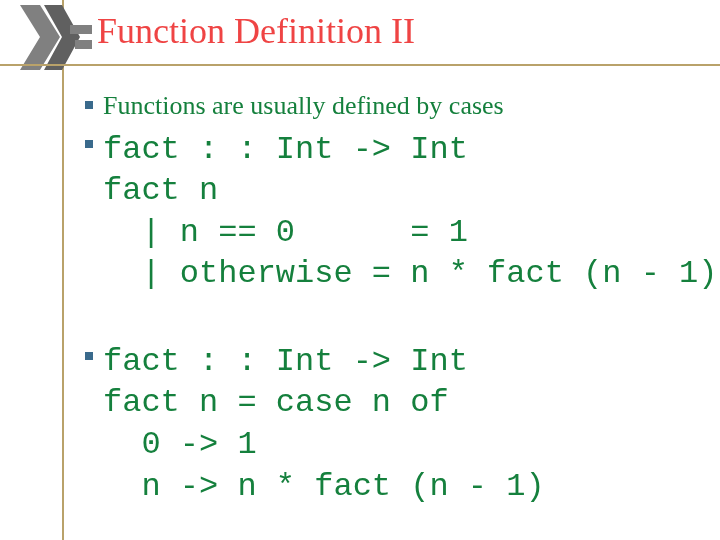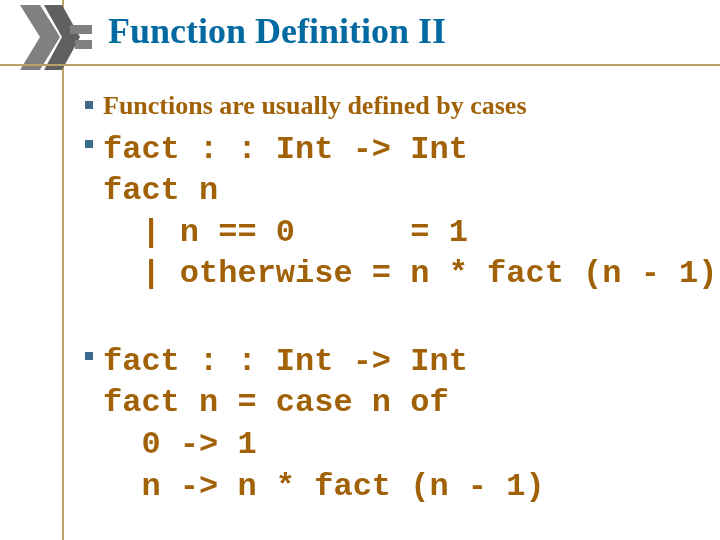--- a/index.html
+++ b/index.html
@@ -22,24 +22,24 @@
     position: absolute;
     top: 0;
     left: 0;
     width: 95px;
     height: 75px;
     pointer-events: none;
   }
   .title {
     position: absolute;
     top: 10px;
-    left: 108px;
+    left: 97px;
     font-size: 36px;
-    color: #0369a1;
-    font-weight: bold;
+    color: #ef4444;
+    font-weight: normal;
   }
   .title-rule {
     position: absolute;
     top: 64px;
     left: 0;
     width: 720px;
     height: 0;
     border-top: 2px solid #b9a26a;
   }
   .vert-rule {
@@ -71,22 +71,21 @@
     padding-top: 11px;
   }
   .bullet .sq {
     width: 8px;
     height: 8px;
     background: #3a6a8c;
   }
   .text {
     font-size: 26px;
     line-height: 1.25;
-    color: #a16207;
-    font-weight: bold;
+    color: #15803d;
   }
   .code {
     font-family: "Courier New", Courier, monospace;
     font-size: 32px;
     line-height: 1.3;
     white-space: pre;
   }
 </style>
 </head>
 <body>

